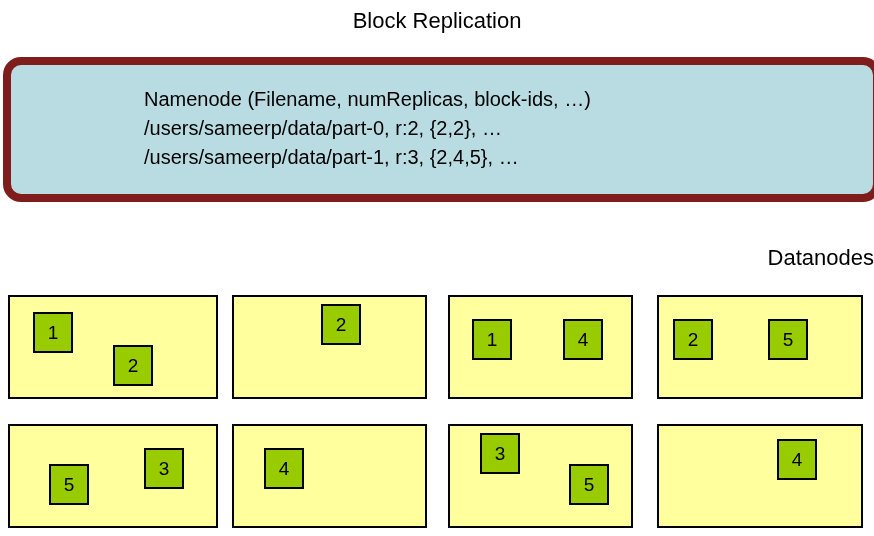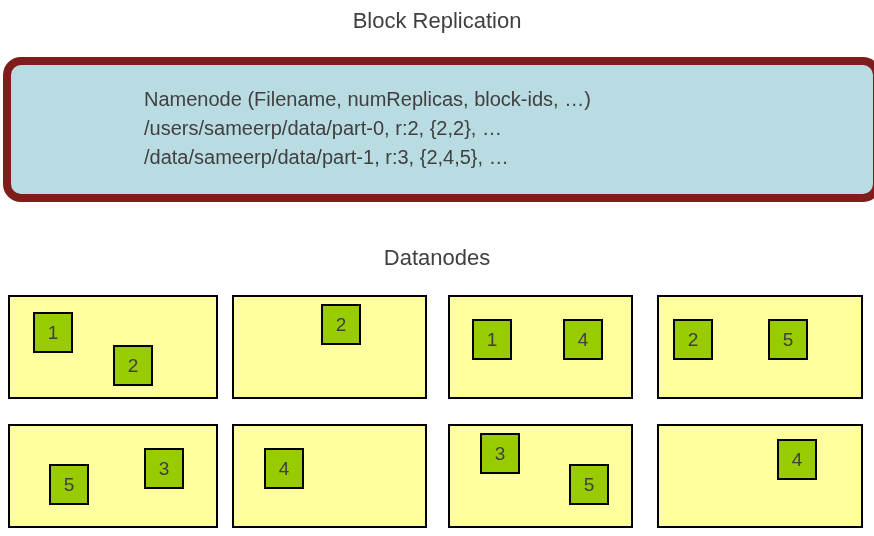--- a/index.html
+++ b/index.html
@@ -1,33 +1,33 @@
 <!DOCTYPE html>
 <html><head>
 <meta charset="utf-8">
 <style>
   html,body{margin:0;padding:0;background:#ffffff;}
   .canvas{
     position:relative;width:874px;height:536px;background:#ffffff;
-    font-family:"Liberation Sans",sans-serif;color:#404040;overflow:hidden;
+    font-family:"Liberation Sans",sans-serif;color:#000000;overflow:hidden;
   }
   .title{
     position:absolute;top:8px;left:0;width:100%;text-align:center;
     font-size:22px;
   }
   .namenode{
     position:absolute;left:3px;top:57px;width:862px;height:129px;
     background:#b9dce3;border:8px solid #7f1d1d;border-radius:18px;
   }
   .nn-text{
     position:absolute;left:133px;top:20px;font-size:20px;line-height:29px;
     white-space:pre;
   }
   .dn-heading{
-    position:absolute;top:245px;left:0;width:100%;text-align:center;
+    position:absolute;top:245px;left:0;width:100%;text-align:right;
     font-size:22px;
   }
   .node{
     position:absolute;height:100px;background:#ffff9e;border:2px solid #000;
   }
   #n1{left:8px;top:295px;width:206px}
   #n2{left:232px;top:295px;width:191px}
   #n3{left:448px;top:295px;width:181px}
   #n4{left:657px;top:295px;width:202px}
   #n5{left:8px;top:424px;width:206px}
@@ -54,21 +54,21 @@
   #n8 .block:nth-child(1){left:118px;top:13px}
 </style>
 </head>
 <body>
 
 <div class="canvas">
 
   <div class="title">Block Replication</div>
 
   <div class="namenode">
-    <div class="nn-text"><span>Namenode (Filename, numReplicas, block-ids, …)</span><br><span>/users/sameerp/data/part-0, r:2, {2,2}, …</span><br><span>/data/sameerp/data/part-1, r:3, {2,4,5}, …</span></div>
+    <div class="nn-text"><span>Namenode (Filename, numReplicas, block-ids, …)</span><br><span>/users/sameerp/data/part-0, r:2, {2,2}, …</span><br><span>/users/sameerp/data/part-1, r:3, {2,4,5}, …</span></div>
   </div>
 
   <div class="dn-heading">Datanodes</div>
 
   <div class="node" id="n1">
     <div class="block">1</div>
     <div class="block">2</div>
   </div>
 
   <div class="node" id="n2">

